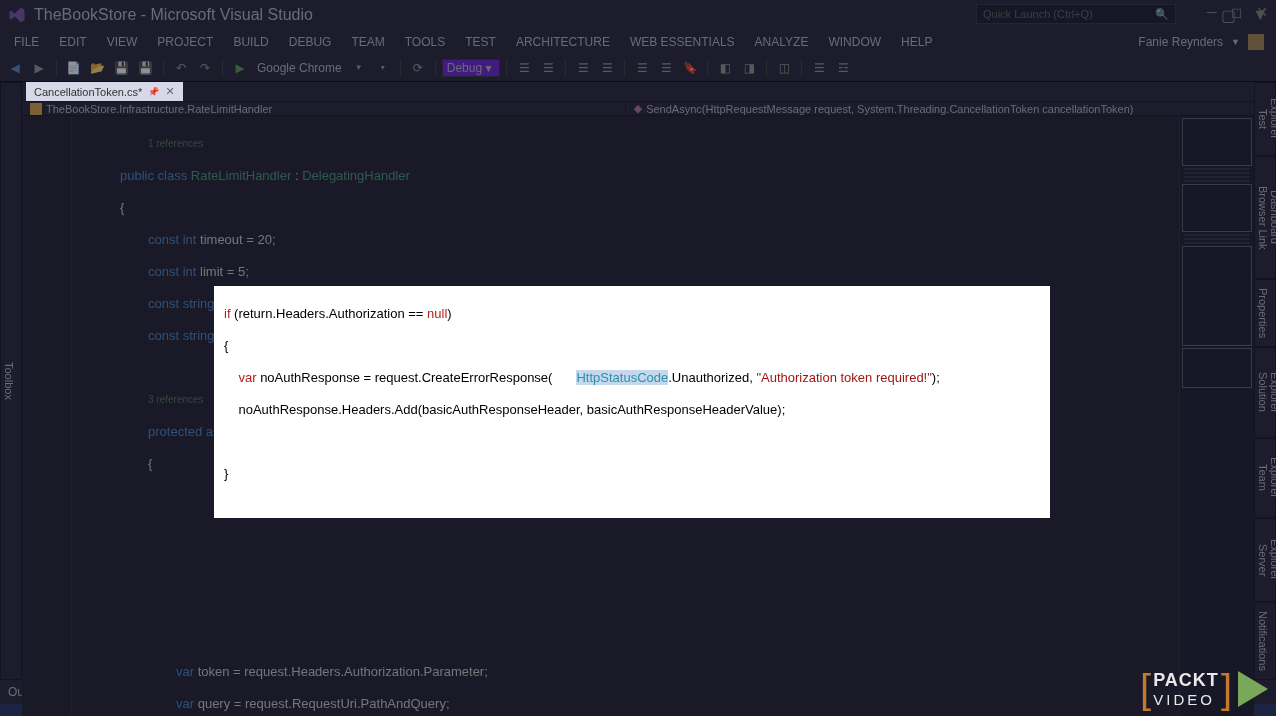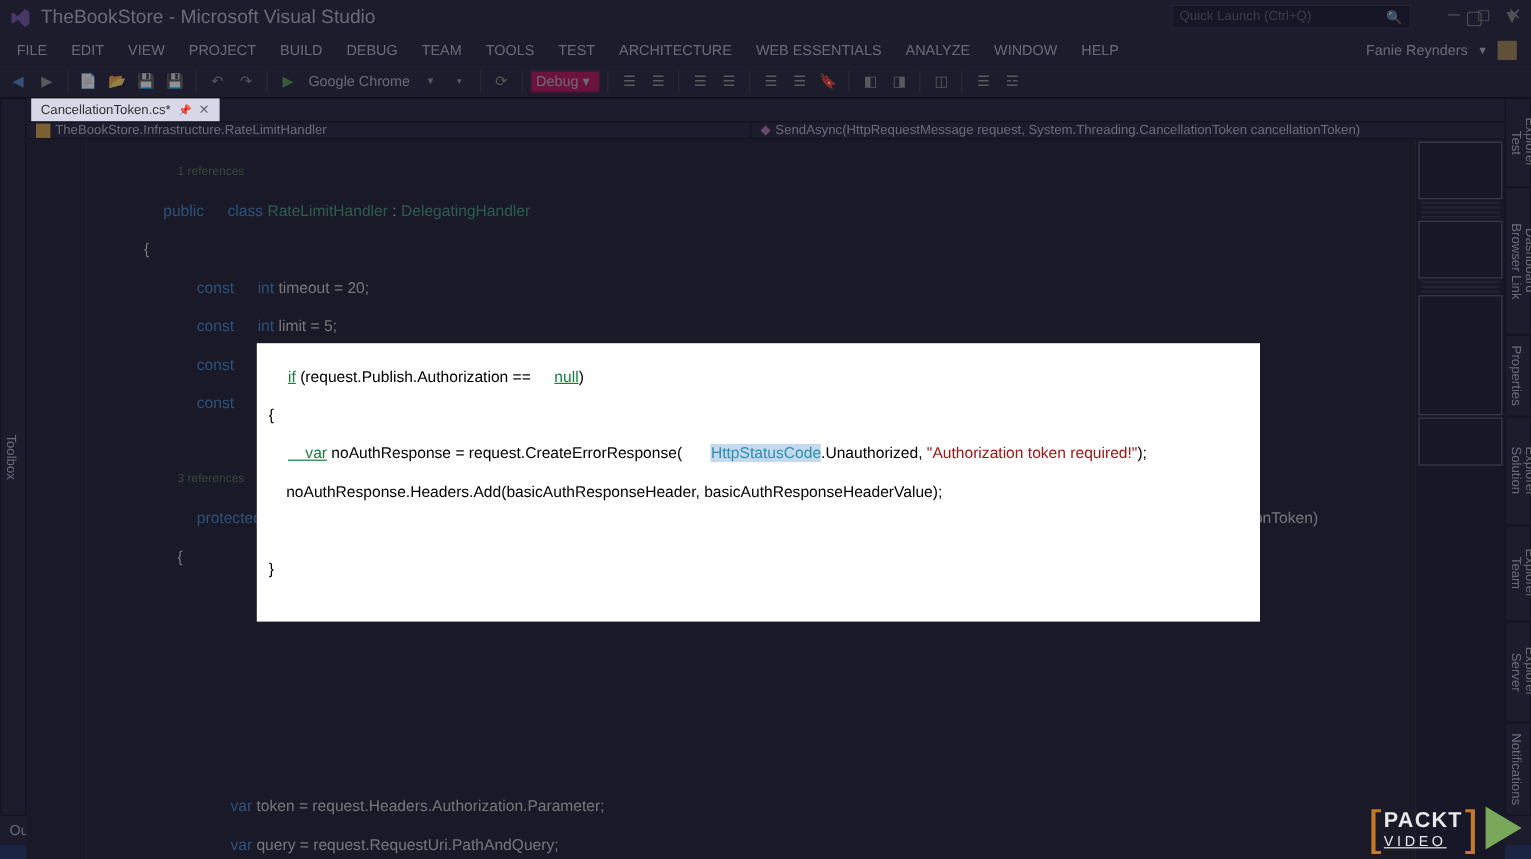--- a/index.html
+++ b/index.html
@@ -17,21 +17,21 @@
 
 .menu-bar { height: 24px; background: #2a2a40; display: flex; align-items: center; padding: 0 4px; color: #b8b8c8; font-size: 12px; }
 .menu-bar .menu-item { padding: 3px 10px; cursor: pointer; }
 .menu-bar .user { margin-left: auto; display: flex; align-items: center; gap: 8px; padding-right: 8px; }
 .menu-bar .avatar { width: 16px; height: 16px; background: #a58a5a; }
 
 .toolbar { height: 28px; background: #2a2a40; display: flex; align-items: center; padding: 0 4px; gap: 2px; border-bottom: 1px solid #111; }
 .toolbar .tb-btn { width: 22px; height: 22px; display: flex; align-items: center; justify-content: center; color: #999; font-size: 12px; }
 .toolbar .tb-sep { width: 1px; height: 18px; background: #444; margin: 0 4px; }
 .toolbar .tb-text { color: #b8b8c8; font-size: 12px; padding: 0 4px; }
-.toolbar .tb-combo { background: #be185d; border: 1px solid #3a3a50; padding: 1px 8px 1px 4px; color: #b8b8c8; font-size: 12px; }
+.toolbar .tb-combo { background: #6d28d9; border: 1px solid #3a3a50; padding: 1px 8px 1px 4px; color: #b8b8c8; font-size: 12px; }
 .toolbar .play { color: #5a9e5a; }
 
 .main { display: flex; height: calc(100% - 30px - 24px - 28px - 24px - 12px); }
 
 .side-tab { width: 22px; background: #2a2a40; color: #b8b8c8; writing-mode: vertical-lr; text-align: center; font-size: 11px; padding: 8px 2px; border: 1px solid #1a1a2e; }
 .left-tabs { display: flex; flex-direction: row; }
 .right-tabs { display: flex; flex-direction: row; }
 
 .editor-area { flex: 1; display: flex; flex-direction: column; background: #1e1e30; }
 
@@ -44,43 +44,43 @@
 .breadcrumb .bc-part { padding: 0 8px; display: flex; align-items: center; gap: 4px; flex: 1; }
 .bc-icon { width: 12px; height: 12px; background: #d4a84a; }
 
 .code-area { flex: 1; display: flex; position: relative; background: #25253a; }
 .gutter { width: 50px; background: #25253a; border-right: 1px solid #333; }
 .code { flex: 1; font-family: Consolas, monospace; font-size: 13px; line-height: 16px; color: #ccc; padding: 4px 0; white-space: pre; overflow: hidden; position: relative; }
 .minimap { width: 75px; background: #22223a; border-left: 1px solid #333; position: relative; }
 .minimap .mm-line { height: 2px; margin: 2px 4px; background: #4a4a60; opacity: 0.5; }
 .minimap .mm-box { border: 1px solid #616175; height: 48px; margin: 2px; }
 
-.code .kw { color: #4a8acc; margin-left: 16px; }
+.code .kw { color: #4a8acc; }
 .code .type { color: #4a9e7a; }
 .code .str { color: #c47a6a; }
 .code .cm { color: #5a7a5a; font-size: 10px; }
 .code .line { padding-left: 48px; }
 .code .l1 { padding-left: 76px; }
 .code .l2 { padding-left: 104px; }
 
 .highlight-block { position: absolute; left: 142px; top: 170px; width: 836px; background: #fff; color: #000; padding: 4px 10px; font-family: Consolas, monospace; font-size: 13px; line-height: 16px; z-index: 20; }
-.highlight-block .kw { color: #15803d; text-decoration: underline; }
+.highlight-block .kw { color: #b91c1c; }
 .highlight-block .type { color: #2b91af; }
 .highlight-block .type-sel { background: #c5d8ed; margin-left: 24px; }
 .highlight-block .str { color: #a31515; }
 
 .bottom-tabs { height: 24px; background: #2a2a40; display: flex; align-items: center; padding: 0 8px; gap: 18px; color: #b8b8c8; font-size: 12px; }
 .bottom-tabs span { cursor: pointer; }
 
 .status-bar { height: 12px; background: #2a3a6a; }
 
 .packt-logo { position: absolute; bottom: 8px; right: 8px; z-index: 30; display: flex; align-items: center; }
 .packt-logo .text { color: #e8e8e8; font-size: 18px; font-weight: 300; letter-spacing: 1px; }
 .packt-logo .text b { font-weight: 600; }
-.packt-logo .text small { display: block; font-size: 12px; letter-spacing: 3px; text-decoration: underline; }
+.packt-logo .text small { display: block; font-size: 15px; letter-spacing: 3px; }
 .packt-logo .tri { width: 0; height: 0; border-top: 18px solid transparent; border-bottom: 18px solid transparent; border-left: 30px solid #7aa85a; margin-left: 4px; }
 .packt-logo .bracket { color: #c47a2a; font-size: 40px; line-height: 36px; margin: 0 2px; }
 </style>
 </head>
 <body>
 
 <div class="title-bar">
   <svg class="vs-icon" viewBox="0 0 24 24">
       <path fill="#7a5aa8" d="M17 2l5 3v14l-5 3-8-8-5 4-2-1V7l2-1 5 4 8-8z"></path>
     </svg>
@@ -213,21 +213,21 @@
 
 
 
 
 
 
 
 
 
         <div class="highlight-block">
-<div><span class="kw">if</span><span> (request.Publish.Authorization == </span><span class="kw">null</span><span>)</span></div>
+<div><span class="kw">if</span><span> (return.Headers.Authorization == </span><span class="kw">null</span><span>)</span></div>
 <div>{</div>
 <div><span class="kw">    var</span><span> noAuthResponse = request.CreateErrorResponse(</span><span class="type type-sel">HttpStatusCode</span><span>.Unauthorized, </span><span class="str">"Authorization token required!"</span><span>);</span></div>
 <div>    noAuthResponse.Headers.Add(basicAuthResponseHeader, basicAuthResponseHeaderValue);</div>
 <div>&nbsp;</div>
 <div>}</div>
         </div>
       </div>
       <div class="minimap">
         <div class="mm-box"></div>
           <div class="mm-line"></div>

